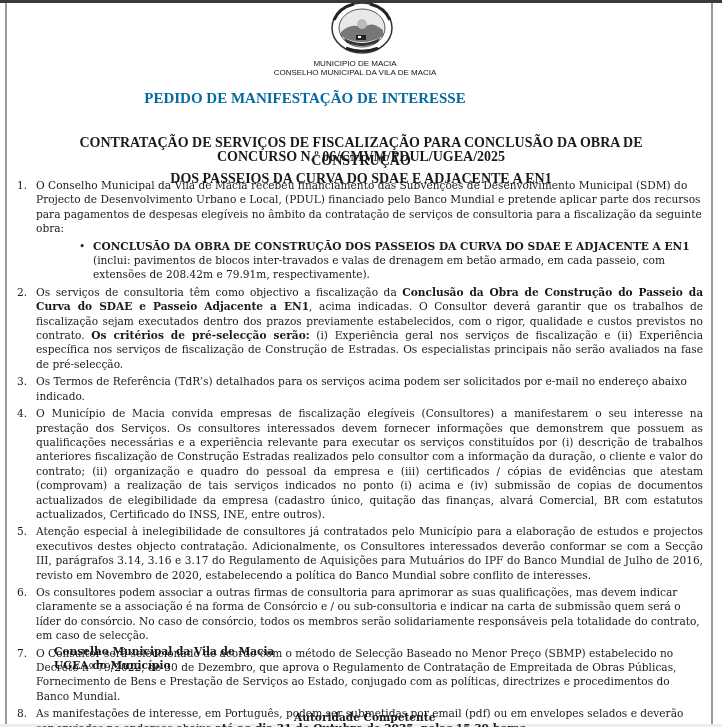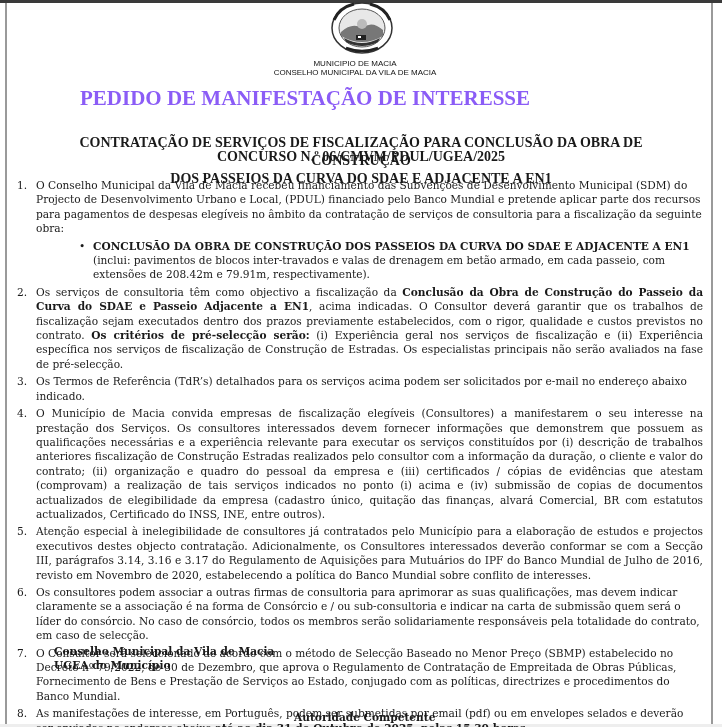--- a/index.html
+++ b/index.html
@@ -15,21 +15,21 @@
   .bottombar { position: absolute; left: 0; top: 724px; width: 722px; height: 3px; background: #eeeeee; }
 
   .logo { position: absolute; left: 324px; top: 2px; width: 76px; height: 52px; }
 
   .municipio { position: absolute; left: 0; width: 710px; text-align: center;
     font-family: "Liberation Sans", sans-serif; font-size: 8px; color: #111; line-height: 10px; }
   .m1 { top: 59px; }
   .m2 { top: 68px; }
 
   .title { position: absolute; left: 0; width: 610px; top: 86px; text-align: center;
-    font-family: "Liberation Serif", serif; font-weight: bold; font-size: 21px; line-height: 24px; color: #8b5cf6; }
+    font-family: "Liberation Serif", serif; font-weight: bold; font-size: 15px; line-height: 24px; color: #0369a1; }
   .concurso { position: absolute; left: 0; width: 722px; top: 113px; text-align: center;
     font-family: "Liberation Serif", serif; font-weight: bold; font-size: 14px; line-height: 18px; margin-top: 35px; }
   .subtitle { position: absolute; left: 40px; width: 642px; top: 134px; text-align: center;
     font-family: "Liberation Serif", serif; font-weight: bold; font-size: 14px; line-height: 18px; }
 
   .body { position: absolute; left: 17px; top: 178px; width: 686px;
     font-size: 10.6px; line-height: 14.4px; }
   .item { position: relative; padding-left: 19px; margin-bottom: 3px; }
   .item .num { position: absolute; left: 0; top: 0; }
   .item.justify .txt { text-align: justify; }

